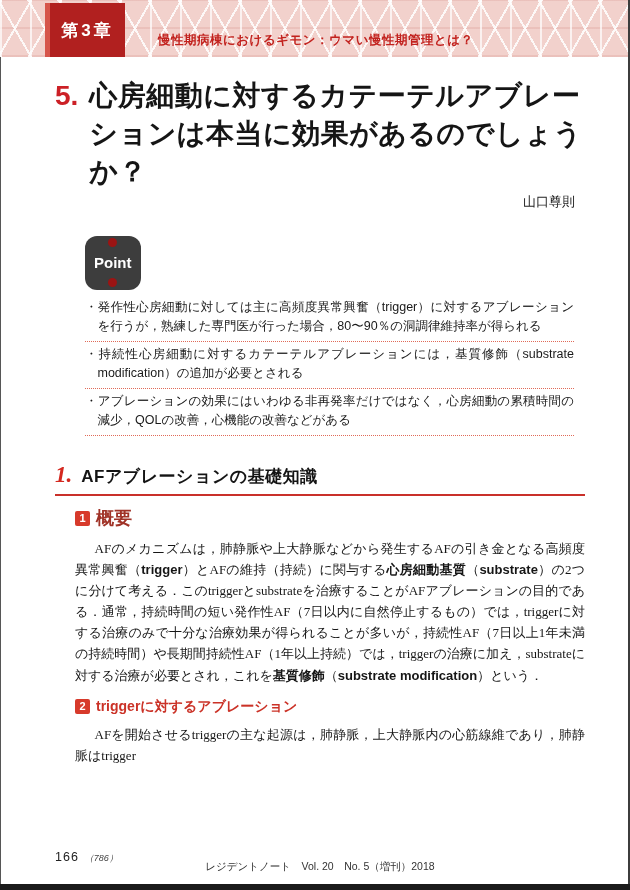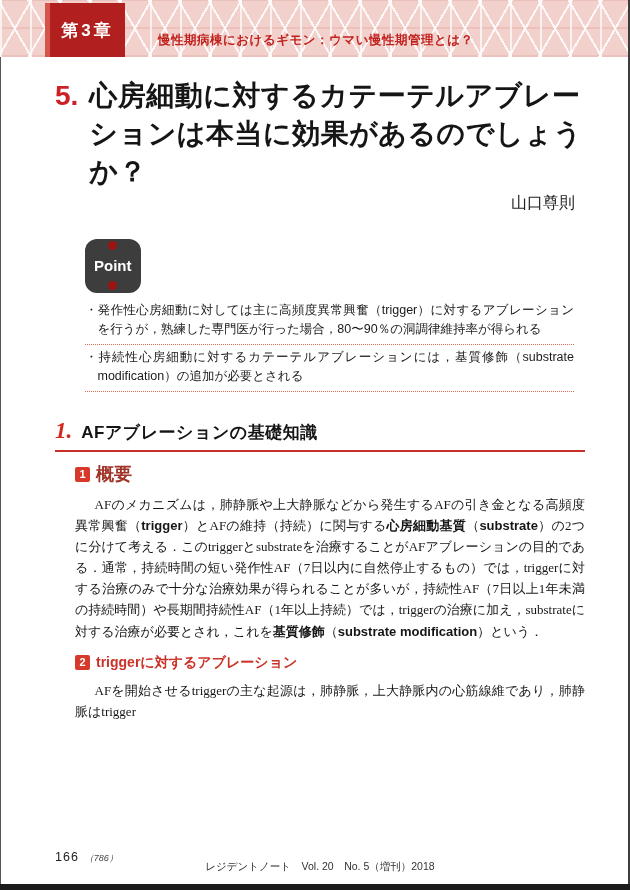--- a/index.html
+++ b/index.html
@@ -45,21 +45,21 @@
 
   .title-row { display:flex; margin-top:20px; }
   .title-num {
     color:#cc2026; font-weight:900; font-size:28px; line-height:1.36;
     margin-right:11px; flex:0 0 auto;
   }
   .title-text {
     color:#151515; font-weight:900; font-size:28px; line-height:1.36;
     letter-spacing:.5px; text-align:left;
   }
-  .author { text-align:right; font-size:16px; color:#222; margin-top:2px; padding-right:10px; }
+  .author { text-align:right; font-size:13px; color:#222; margin-top:2px; padding-right:10px; }
 
   .point { margin-top:22px; margin-left:30px; width:489px; }
   .point-badge {
     display:inline-flex; align-items:center; gap:7px;
     background:#3d3d3d; color:#fff; font-weight:bold; font-size:15px;
     border-radius:12px; padding:2px 9px 3px;flex-direction:column;
   }
   .point-dot { width:9px; height:9px; border-radius:50%; background:#9b1413; display:inline-block; }
   .point-list { list-style:none; margin-top:5px; }
   .point-list li {
@@ -131,20 +131,21 @@
 
   <div class="point">
     <span class="point-badge">
       <span class="point-dot"></span>
       <span>Point</span>
       <span class="point-dot"></span>
     </span>
     <ul class="point-list">
       <li>・発作性心房細動に対しては主に高頻度異常興奮（trigger）に対するアブレーションを行うが，熟練した専門医が行った場合，80〜90％の洞調律維持率が得られる</li>
       <li>・持続性心房細動に対するカテーテルアブレーションには，基質修飾（substrate modification）の追加が必要とされる</li>
+      <li>・アブレーションの効果にはいわゆる非再発率だけではなく，心房細動の累積時間の減少，QOLの改善，心機能の改善などがある</li>
     </ul>
   </div>
 
 
   <div class="section1">
     <div class="section1-head">
       <span class="section1-num">1.</span>
       <span class="section1-title">AFアブレーションの基礎知識</span>
     </div>
 

